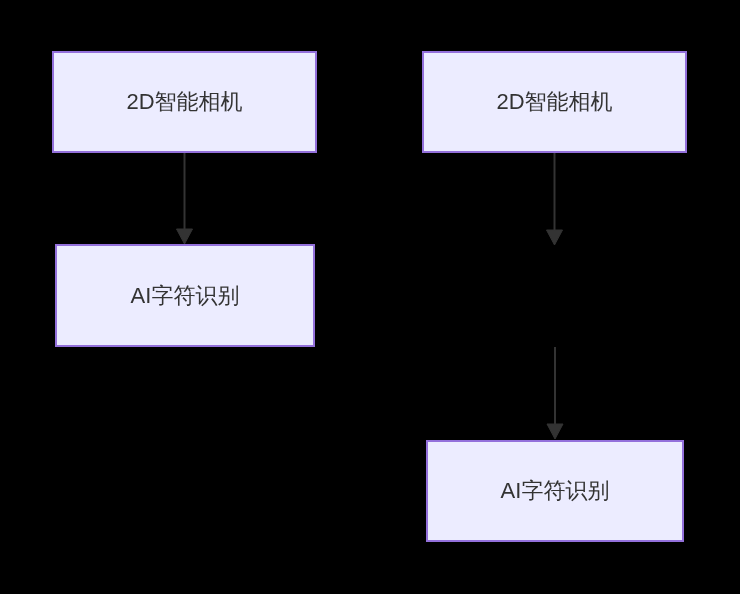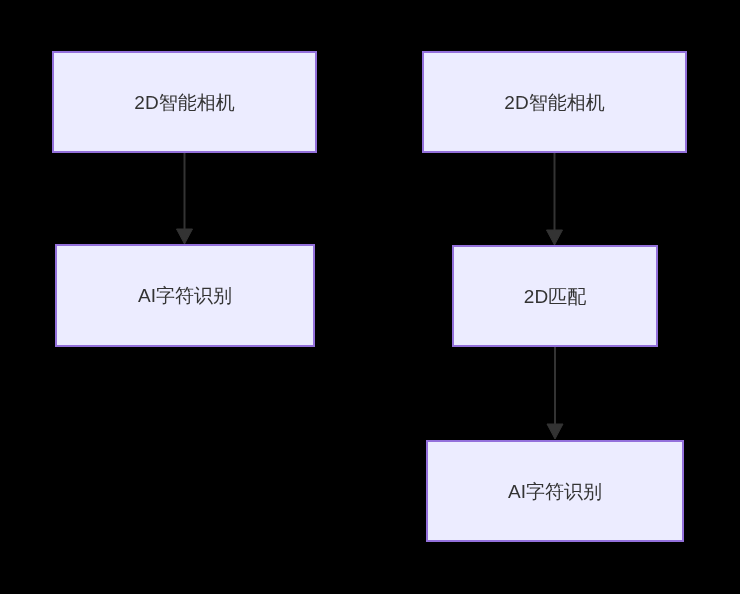--- a/index.html
+++ b/index.html
@@ -35,21 +35,21 @@
   .node {
     position: absolute;
     background: var(--node-fill);
     border: 2px solid var(--node-border);
     display: flex;
     align-items: center;
     justify-content: center;
   }
   .node-label {
     color: var(--node-text);
-    font-size: 19px;
+    font-size: 22px;
     line-height: 1;
     white-space: nowrap;
   }
 </style>
 </head>
 <body>
 
 <div class="canvas">
 
   <svg class="edges" width="740" height="594" viewBox="0 0 740 594" aria-hidden="true">
@@ -72,21 +72,18 @@
   </div>
 
   <div class="node" style="left:55px; top:244px; width:260px; height:103px;">
     <span class="node-label">AI字符识别</span>
   </div>
 
   <div class="node" style="left:422px; top:51px; width:265px; height:102px;">
     <span class="node-label">2D智能相机</span>
   </div>
 
-  <div class="node" style="left:452px; top:245px; width:206px; height:102px;">
-    <span class="node-label">2D匹配</span>
-  </div>
 
   <div class="node" style="left:426px; top:440px; width:258px; height:102px;">
     <span class="node-label">AI字符识别</span>
   </div>
 
 </div>
 
 </body></html>

